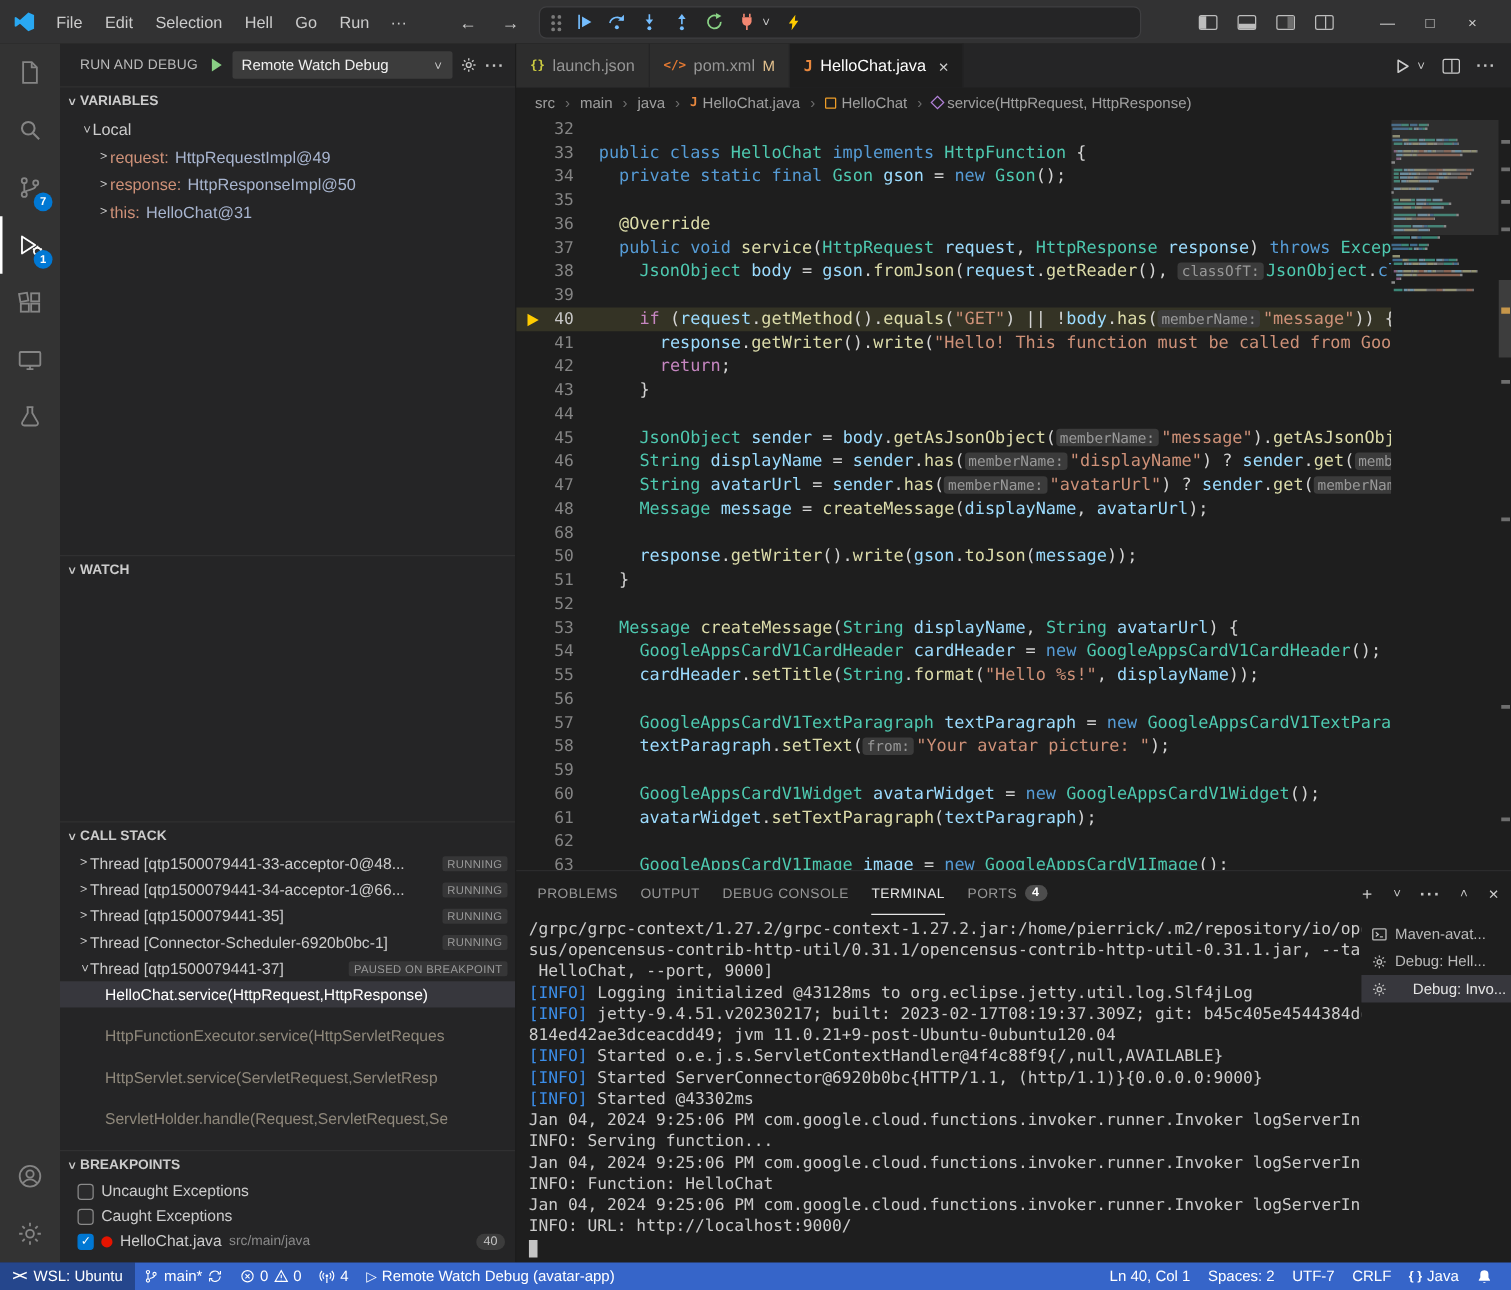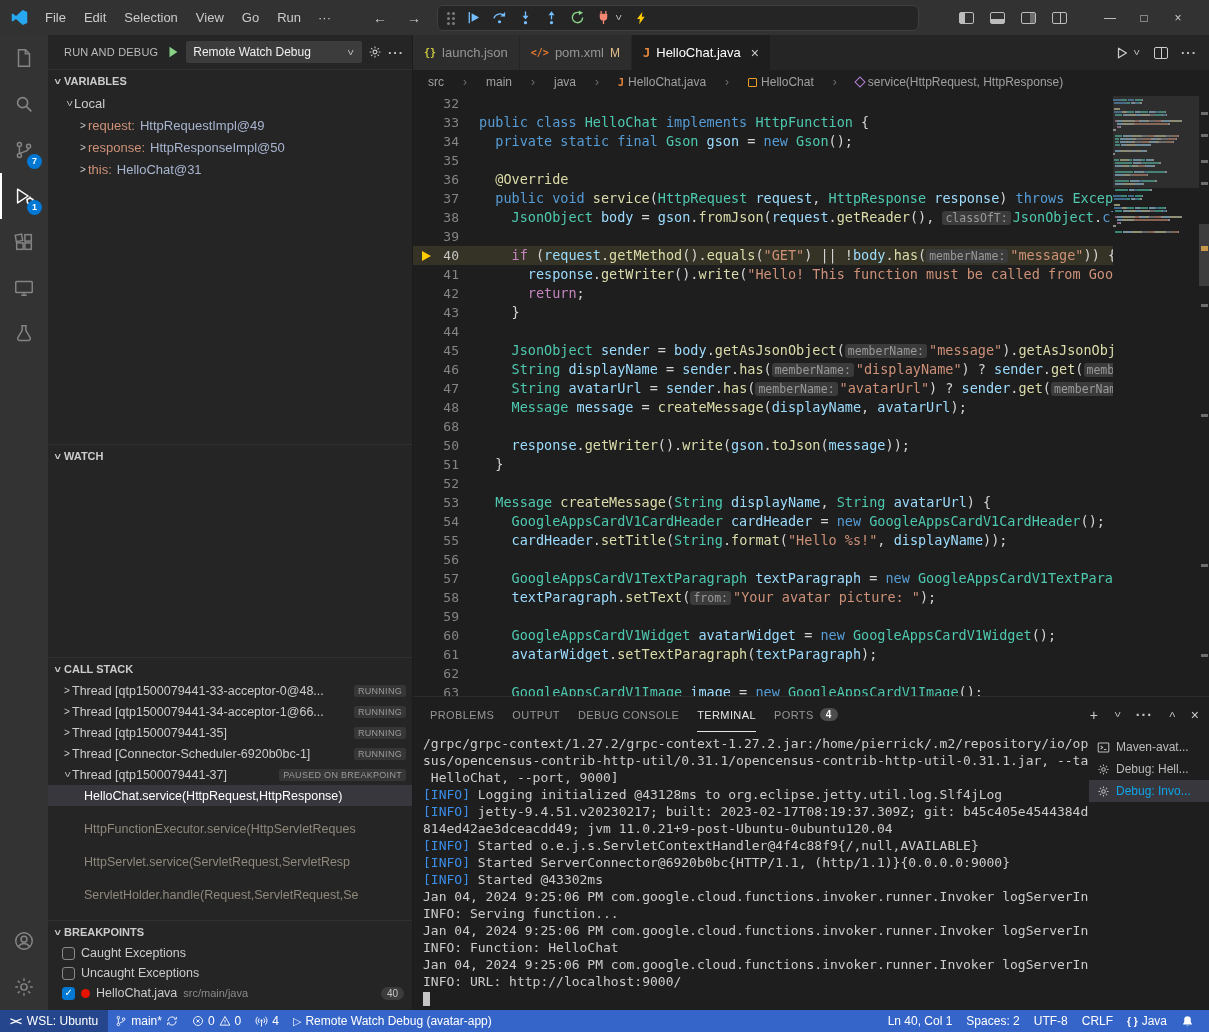--- a/index.html
+++ b/index.html
@@ -74,21 +74,21 @@
   .tabsbar{height:35px;flex:none;background:#252526;display:flex;align-items:stretch;}
   .tab{display:flex;align-items:center;gap:6px;padding:0 11px;font-size:13px;background:#2d2d2d;color:#969696;border-right:1px solid #252526;}
   .tab.active{background:#1e1e1e;color:#ffffff;}
   .ticon{font-family:"DejaVu Sans Mono",monospace;font-weight:700;font-size:10px;}
   .ticon.json{color:#cbcb41;}.ticon.xml{color:#e37933;}.ticon.java{color:#e8883e;font-size:12px;}
   .git-m{color:#e2c08d;font-size:12px;}
   .tab-close{margin-left:4px;color:#cccccc;font-size:14px;line-height:1;}
   .editor-actions{margin-left:auto;display:flex;align-items:center;gap:13px;padding-right:12px;color:#cccccc;}
   .split{width:14px;height:12px;border:1px solid #cccccc;border-radius:2px;position:relative;box-sizing:border-box;}
   .split::before{content:"";position:absolute;left:50%;top:0;bottom:0;width:1px;background:#cccccc;}
-  .breadcrumbs{height:24px;flex:none;display:flex;align-items:center;font-size:12px;color:#a0a0a0;padding-left:15px;gap:19px;white-space:nowrap;overflow:hidden;}
+  .breadcrumbs{height:24px;flex:none;display:flex;align-items:center;font-size:12px;color:#a0a0a0;padding-left:15px;gap:8px;white-space:nowrap;overflow:hidden;}
   .bc-sep{color:#6e6e6e;}
   .bc-item{display:flex;align-items:center;gap:4px;}
   .bc-java{color:#e8883e;font-weight:700;font-size:10px;font-family:"DejaVu Sans Mono",monospace;}
   .bc-class{width:7px;height:7px;border:1.5px solid #ee9d28;border-radius:1px;display:inline-block;}
   .bc-method{width:6px;height:6px;border:1.5px solid #b180d7;transform:rotate(45deg);display:inline-block;}
 
   
   .code-area{flex:1;position:relative;overflow:hidden;min-height:0;}
   .code-scroll{position:absolute;left:0;top:0;bottom:0;right:96px;overflow:hidden;}
   .cline{display:flex;height:19px;line-height:19px;font-family:"DejaVu Sans Mono",monospace;font-size:13.5px;white-space:pre;}
@@ -117,21 +117,21 @@
   .ptab.active{color:#e7e7e7;box-shadow:inset 0 -1px 0 #e7e7e7;}
   .ptab-badge{background:#4d4d4d;color:#ffffff;border-radius:9px;padding:1px 6px;font-size:10px;font-weight:700;}
   .panel-actions{margin-left:auto;display:flex;align-items:center;gap:14px;color:#cccccc;font-size:14px;}
   .panel-body{flex:1;display:flex;min-height:0;}
   .term{flex:1;min-width:0;padding:3px 0 0 10px;font-family:"DejaVu Sans Mono",monospace;font-size:13px;line-height:17px;color:#cccccc;overflow:hidden;}
   .tline{white-space:pre;overflow:hidden;height:17px;}
   .t-i{color:#3b8eea;}
   .cursor{display:inline-block;width:7px;height:14px;background:#c5c5c5;vertical-align:-2px;}
   .term-side{width:120px;flex:none;padding-top:4px;font-size:12px;color:#bbbbbb;overflow:hidden;}
   .sess{height:22px;display:flex;align-items:center;gap:6px;padding:0 4px 0 8px;white-space:nowrap;overflow:hidden;}
-  .sess.sel{background:#37373d;color:#0ea5e9;}
+  .sess.sel{background:#37373d;color:#e5e5e5;justify-content:space-between;}
 
   
   .statusbar{height:22px;flex:none;background:#3665c9;display:flex;align-items:center;color:#ffffff;font-size:12px;}
   .sb-remote{background:rgba(0,0,0,.3);height:100%;display:flex;align-items:center;gap:6px;padding:0 10px;}
   .remote-glyph{font-weight:700;font-size:11px;letter-spacing:-1px;}
   .sb-item{display:flex;align-items:center;gap:4px;padding:0 7px;height:100%;}
   .sb-right{margin-left:auto;display:flex;align-items:center;height:100%;padding-right:8px;}
   svg{flex:none;display:block;}
 </style>
 </head>
@@ -142,21 +142,21 @@
   <div class="titlebar">
     <span class="logo">
       <svg width="17" height="17" viewBox="0 0 16 16">
           <path fill="#29a8f2" d="M11 .9 4.7 6.6 1.6 4.3l-.9.4v6.6l.9.4 3.1-2.3L11 15.1l4.3-2V2.9z"></path>
         </svg>
     </span>
     <div id="menus" style="display:flex">
         <div class="menu-item">File</div>
         <div class="menu-item">Edit</div>
         <div class="menu-item">Selection</div>
-        <div class="menu-item">View</div>
+        <div class="menu-item">Hell</div>
         <div class="menu-item">Go</div>
         <div class="menu-item">Run</div>
       </div>
     <span class="tb-overflow">···</span>
     <div class="nav-arrows">
       <span>←</span>
       <span>→</span>
     </div>
     <div class="command-center">
       <span class="grip">
@@ -419,25 +419,25 @@
       </div>
 
       <div class="sec" style="flex:1">
         <div class="sec-h">
           <span class="chev open">&gt;</span>
           <span>BREAKPOINTS</span>
         </div>
         <div class="sec-body" id="bp-rows">
             <div class="bp-row">
               <span class="cb"></span>
-              <span>Caught Exceptions</span>
+              <span>Uncaught Exceptions</span>
             </div>
             <div class="bp-row">
               <span class="cb"></span>
-              <span>Uncaught Exceptions</span>
+              <span>Caught Exceptions</span>
             </div>
             <div class="bp-row">
               <span class="cb on"></span>
               <span class="bp-dot"></span>
               <span>HelloChat.java</span>
               <span class="bp-path">src/main/java</span>
               <span class="bp-line">40</span>
             </div>
           </div>
       </div>
@@ -1106,21 +1106,21 @@
       <span>Remote Watch Debug (avatar-app)</span>
     </div>
     <div class="sb-right">
       <div class="sb-item">
           <span>Ln 40, Col 1</span>
         </div>
       <div class="sb-item">
           <span>Spaces: 2</span>
         </div>
       <div class="sb-item">
-          <span>UTF-8</span>
+          <span>UTF-7</span>
         </div>
       <div class="sb-item">
           <span>CRLF</span>
         </div>
       <div class="sb-item">
         <span style="font-size:10px;font-weight:700">{ }</span>
         <span>Java</span>
       </div>
       <div class="sb-item">
         <svg width="13" height="13" viewBox="0 0 16 16" fill="#fff">

